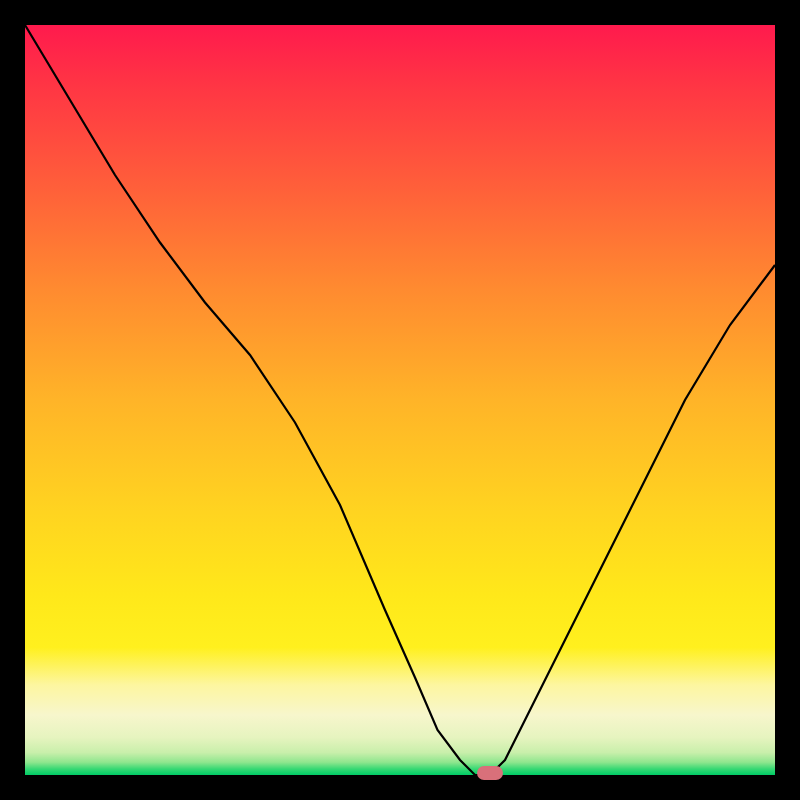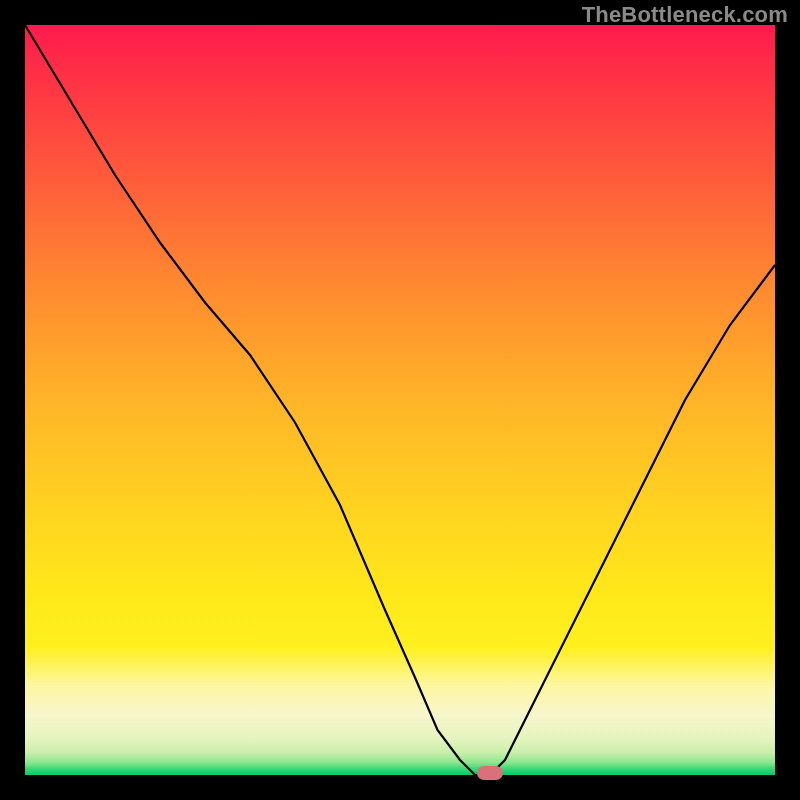--- a/index.html
+++ b/index.html
@@ -78,21 +78,20 @@
     height: 14px;
     background: #d9707a;
     border-radius: 7px;
   }
 </style>
 </head>
 <body>
 
 <div class="frame">
 
-  <div class="watermark">TheBottleneck.com</div>
 
   <div class="plot-area rounded-bottom">
     <div class="gradient-bg"></div>
 
     <svg class="curve" viewBox="0 0 750 750" preserveAspectRatio="none">
       <path id="curve-path" d="M0.0 0.0 L45.0 75.0 L90.0 150.0 L135.0 217.5 L180.0 277.5 L225.0 330.0 L270.0 397.5 L315.0 480.0 L360.0 585.0 L390.0 652.5 L412.5 705.0 L435.0 735.0 L450.0 750.0 L465.0 750.0 L480.0 735.0 L495.0 705.0 L525.0 645.0 L570.0 555.0 L615.0 465.0 L660.0 375.0 L705.0 300.0 L750.0 240.0 " fill="none" stroke="#000" stroke-width="2.2"></path>
     </svg>
 
     <div id="marker" class="marker" style="left: 452px; top: 741px; background: rgb(217, 112, 122);"></div>
   </div>

